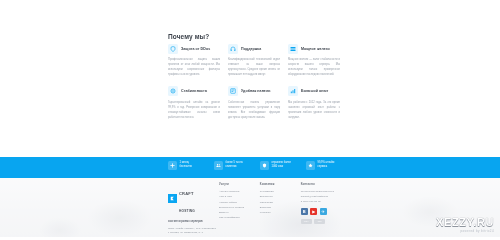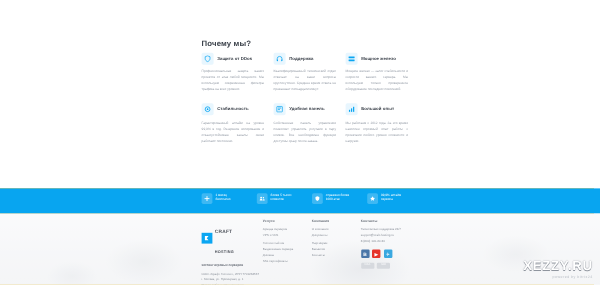--- a/index.html
+++ b/index.html
@@ -3,21 +3,21 @@
 <meta charset="utf-8">
 <style>
   html,body{margin:0;padding:0;}
   body{
     width:500px;height:237px;overflow:hidden;
     background:#ffffff;
     font-family:"Liberation Sans","DejaVu Sans",sans-serif;
     color:#4a4f57;
     -webkit-font-smoothing:antialiased;
   }
-  .page{position:relative;width:456px;height:237px;background:#eab308;padding-left:39px;}
+  .page{position:relative;width:456px;height:237px;background:#6d28d9;}
 
   
   .features{position:absolute;left:0;top:0;width:500px;height:157px;background:#fff;}
   .sec-title{
     position:absolute;left:168px;top:28px;
     font-size:6.5px;font-weight:bold;color:#3c424b;letter-spacing:.1px;
   }
   .grid{position:absolute;left:168px;top:43px;width:180px;}
   .row{display:flex;width:180px;}
   .row.r2{margin-top:6px;}

